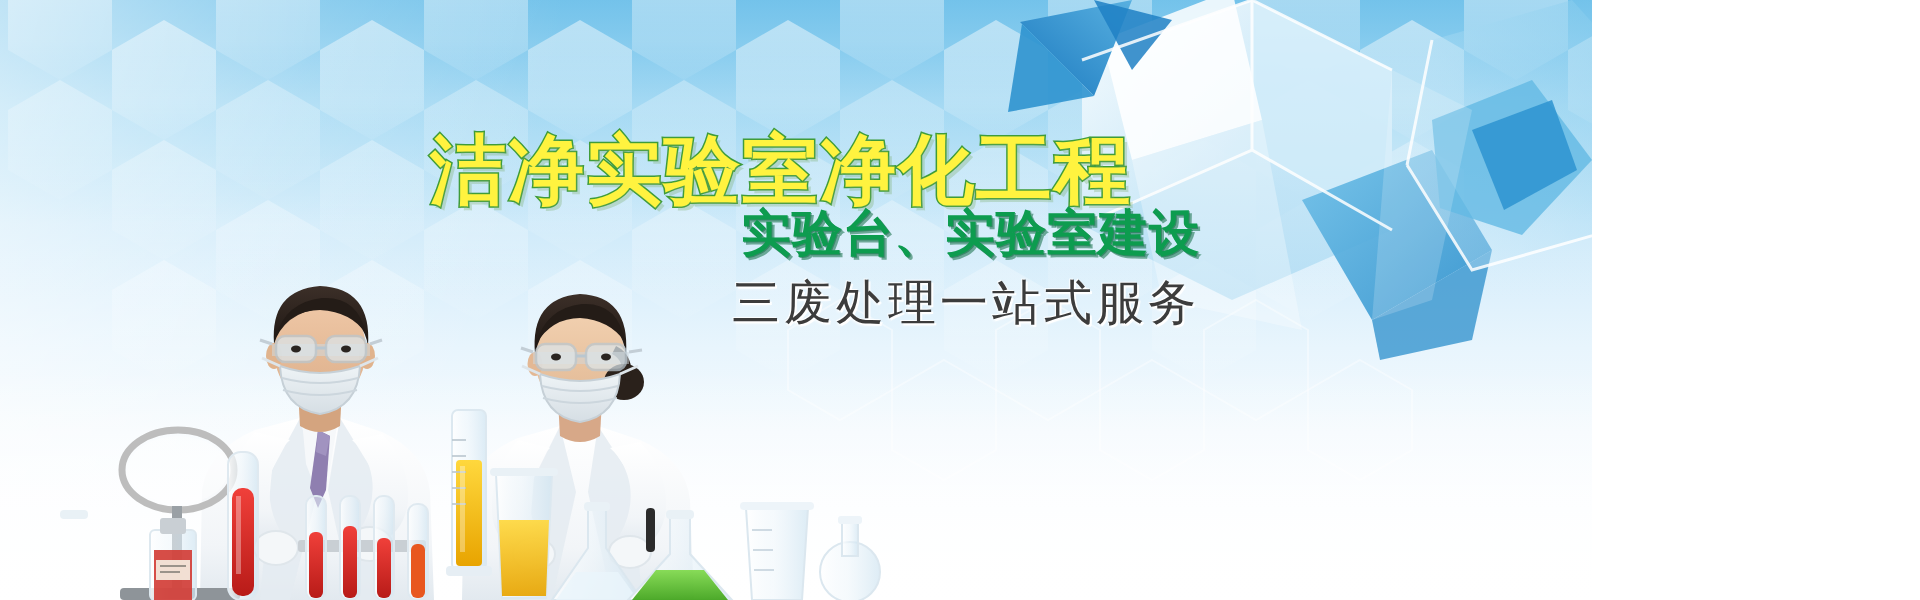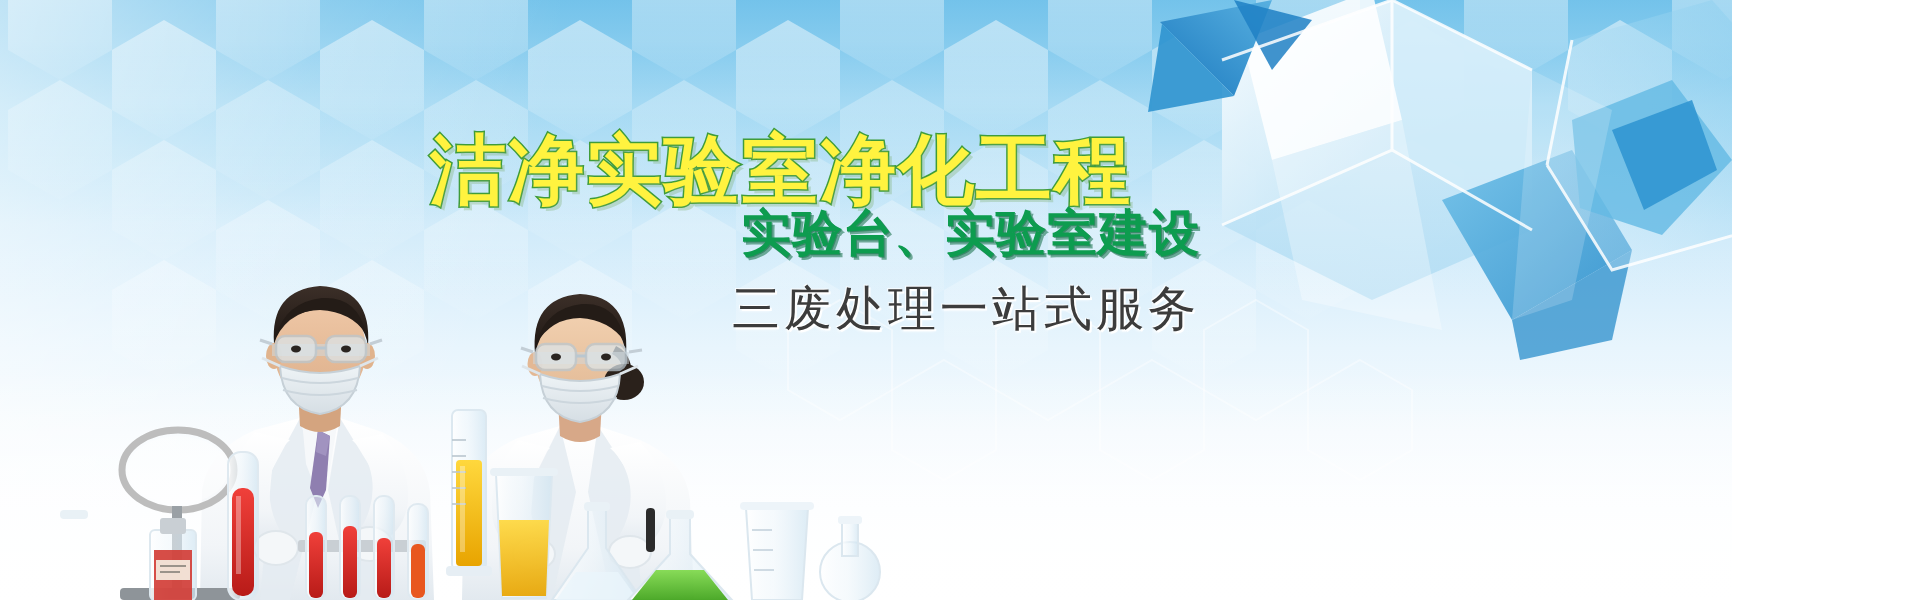--- a/index.html
+++ b/index.html
@@ -2,21 +2,21 @@
 <html><head>
 <meta charset="utf-8">
 <title>Banner</title>
 <style>
   * { margin:0; padding:0; box-sizing:border-box; }
   html,body { width:1920px; height:600px; overflow:hidden; background:#ffffff; }
   body { font-family:"DejaVu Sans","Liberation Sans",sans-serif; }
 
   #banner {
     position:relative;
-    width:1732px; height:600px;
+    width:1592px; height:600px;
     overflow:hidden;
     background:linear-gradient(180deg,
        #8fd0f2 0%,
        #a8daf5 12%,
        #c2e5f8 28%,
        #d8eefb 44%,
        #e8f5fd 58%,
        #f4fafe 72%,
        #fbfdff 85%,
        #ffffff 100%);
@@ -75,21 +75,21 @@
     letter-spacing:1px;
     line-height:1;
     color:#0d9c4f;
     text-shadow:
         3px 3px 0 rgba(18,110,70,.55),
         1px 1px 0 rgba(18,110,70,.55);
     white-space:nowrap;
     text-align:right;
   }
   .subline-gray {
-    margin-top:26px;
+    margin-top:20px;
     font-family:"DejaVu Sans","Liberation Sans",sans-serif;
     font-size:48px;
     font-weight:normal;
     letter-spacing:4px;
     line-height:1;
     color:#3c3c3c;
     text-shadow:
         2px 2px 0 rgba(255,255,255,.95),
        -1px -1px 0 rgba(255,255,255,.85),
         0 2px 3px rgba(255,255,255,.9);

